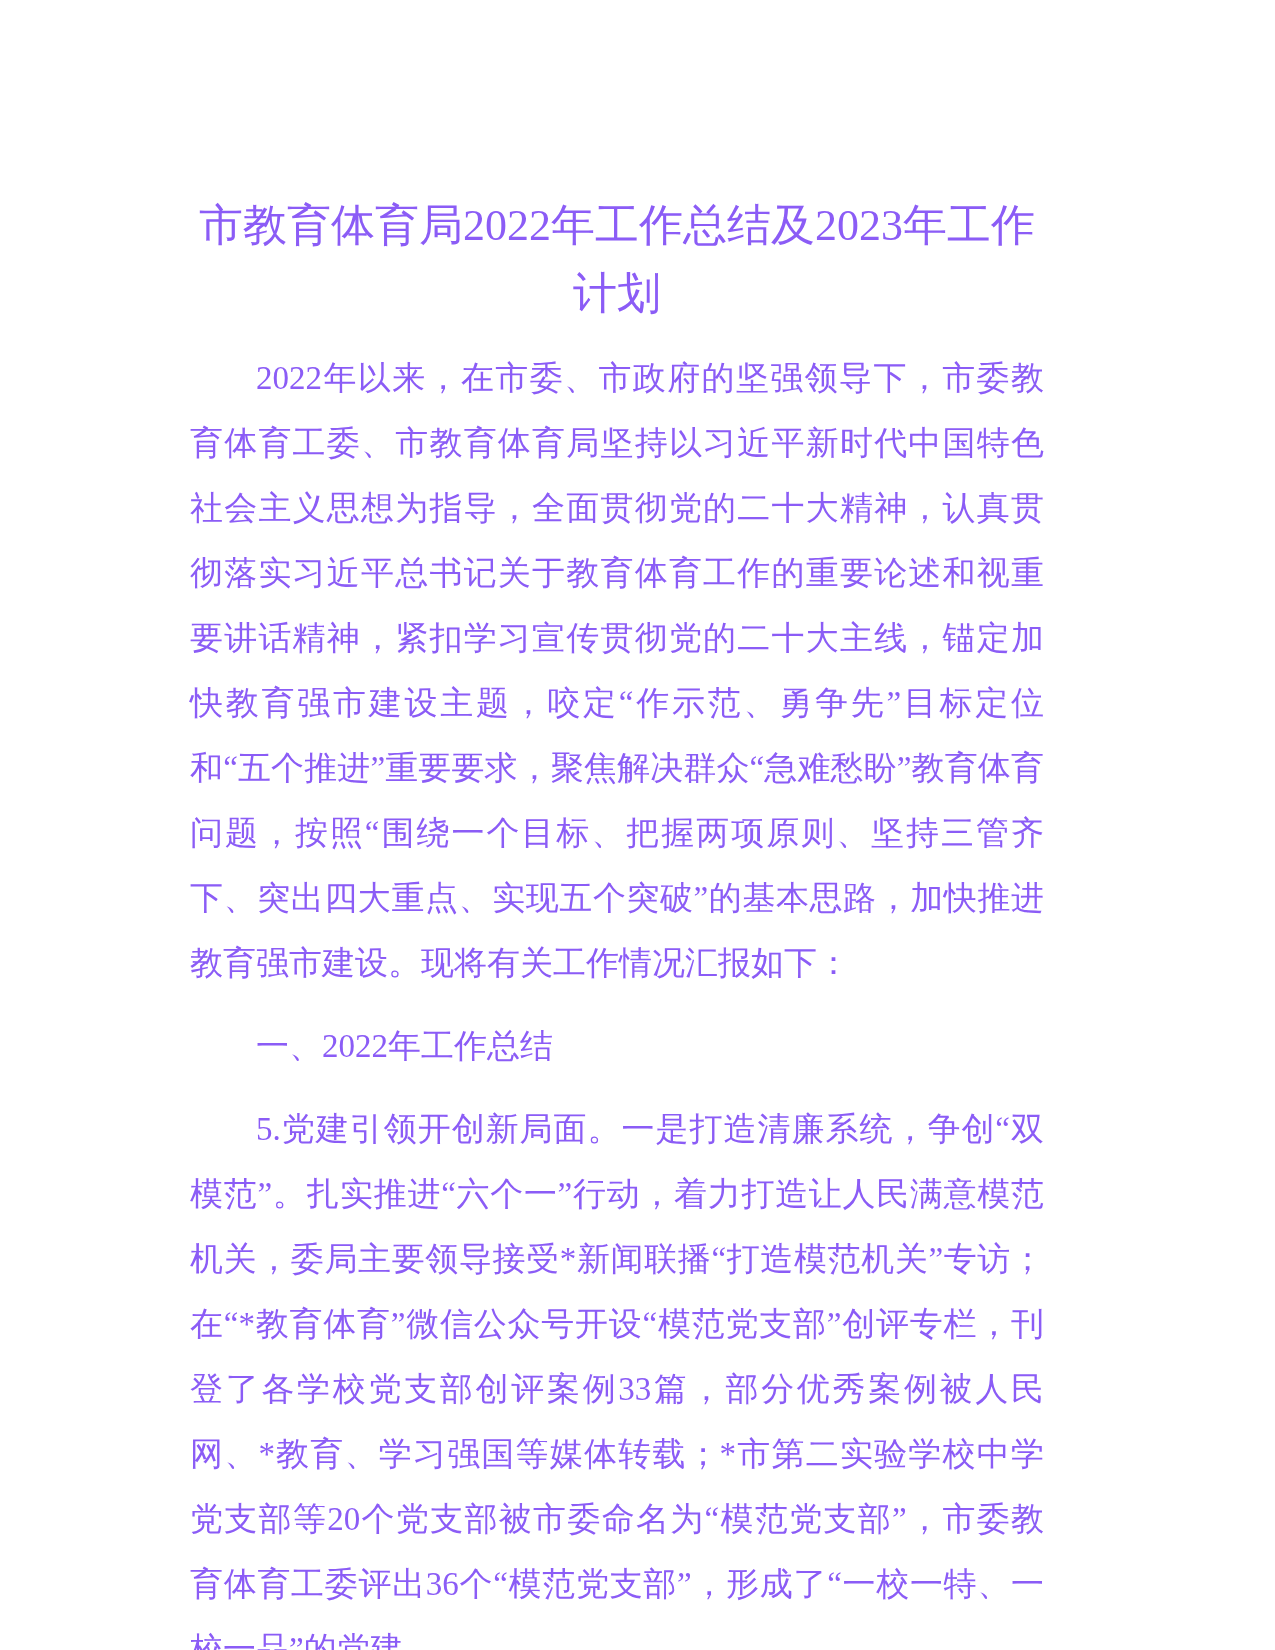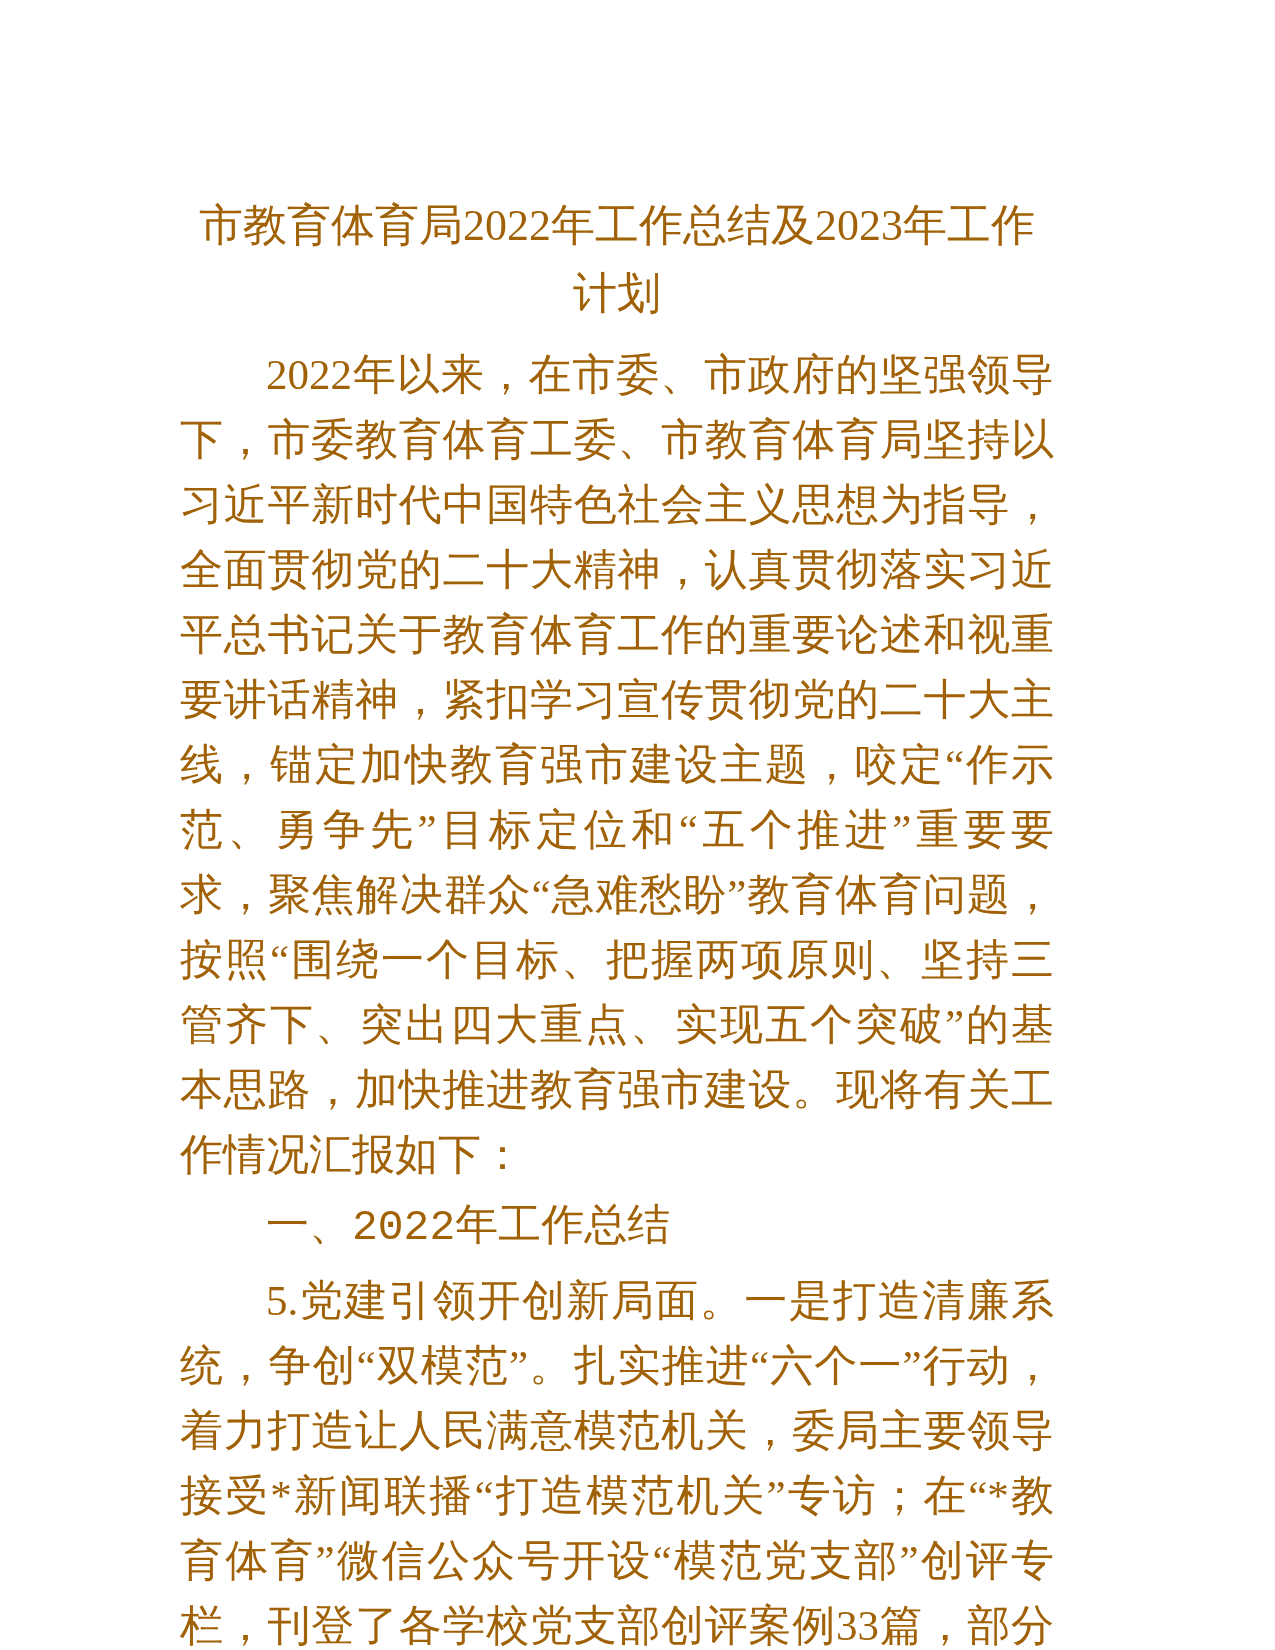--- a/index.html
+++ b/index.html
@@ -9,40 +9,39 @@
   }
   .page {
     position: relative;
     width: 1275px;
     height: 1650px;
     background: #ffffff;
     box-sizing: border-box;
     padding: 192px 213px 0 172px;
     overflow: hidden;
     font-family: "Liberation Serif", "DejaVu Serif", serif;
-    color: #a16207;
+    color: #8b5cf6;
   }
   .doc-title {
     font-size: 44px;
     font-weight: 400;
     line-height: 68px;
     text-align: center;
     max-width: 860px;
     margin: 0 auto 14px auto;
   }
   .para {
-    font-size: 43px;
+    font-size: 33px;
     line-height: 65px;
     text-align: justify;
     text-indent: 2em;
-    margin: 8px;
+    margin: 18px;
   }
   .section-heading {
     margin-top: 4px;
-    font-family: Liberation Mono, monospace;
   }
 </style>
 </head>
 <body>
 
 <div class="page">
   <h1 class="doc-title">市教育体育局2022年工作总结及2023年工作计划</h1>
 
   <p class="para">2022年以来，在市委、市政府的坚强领导下，市委教育体育工委、市教育体育局坚持以习近平新时代中国特色社会主义思想为指导，全面贯彻党的二十大精神，认真贯彻落实习近平总书记关于教育体育工作的重要论述和视重要讲话精神，紧扣学习宣传贯彻党的二十大主线，锚定加快教育强市建设主题，咬定“作示范、勇争先”目标定位和“五个推进”重要要求，聚焦解决群众“急难愁盼”教育体育问题，按照“围绕一个目标、把握两项原则、坚持三管齐下、突出四大重点、实现五个突破”的基本思路，加快推进教育强市建设。现将有关工作情况汇报如下：</p>
 

